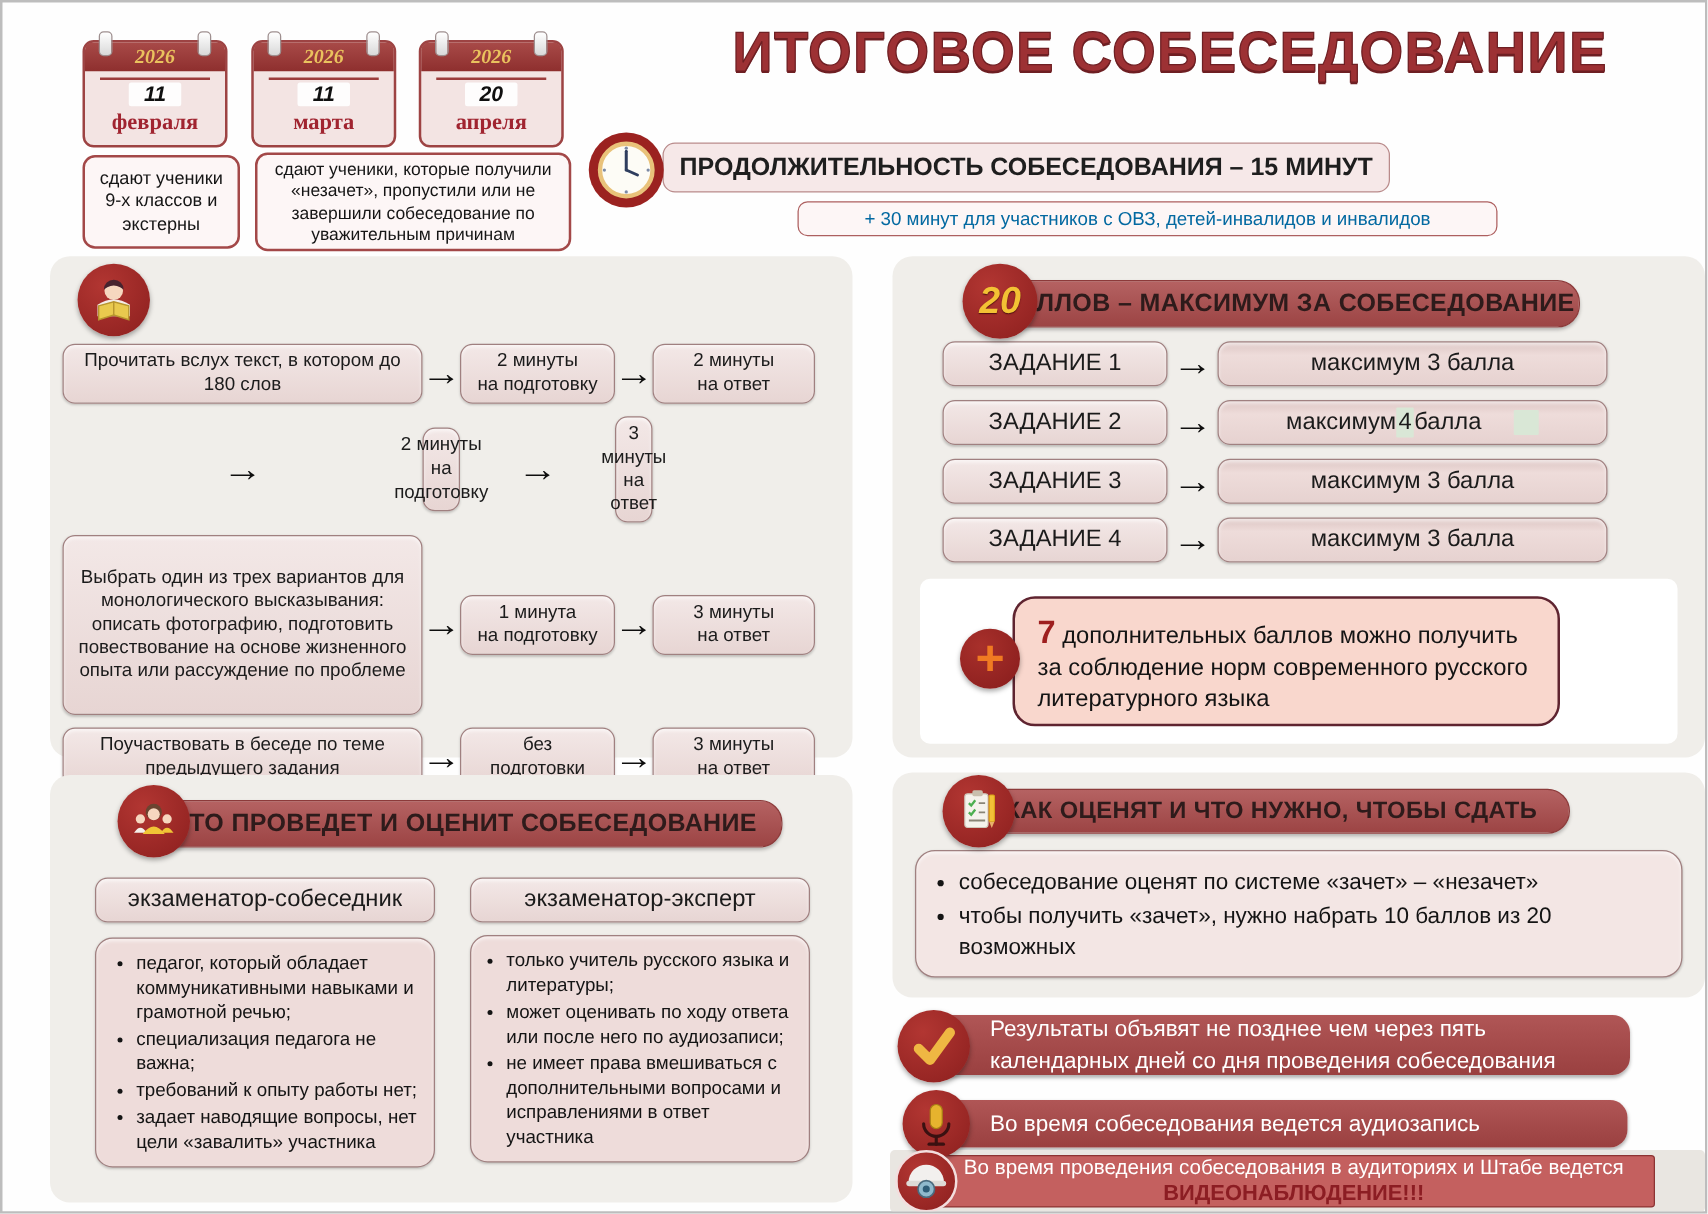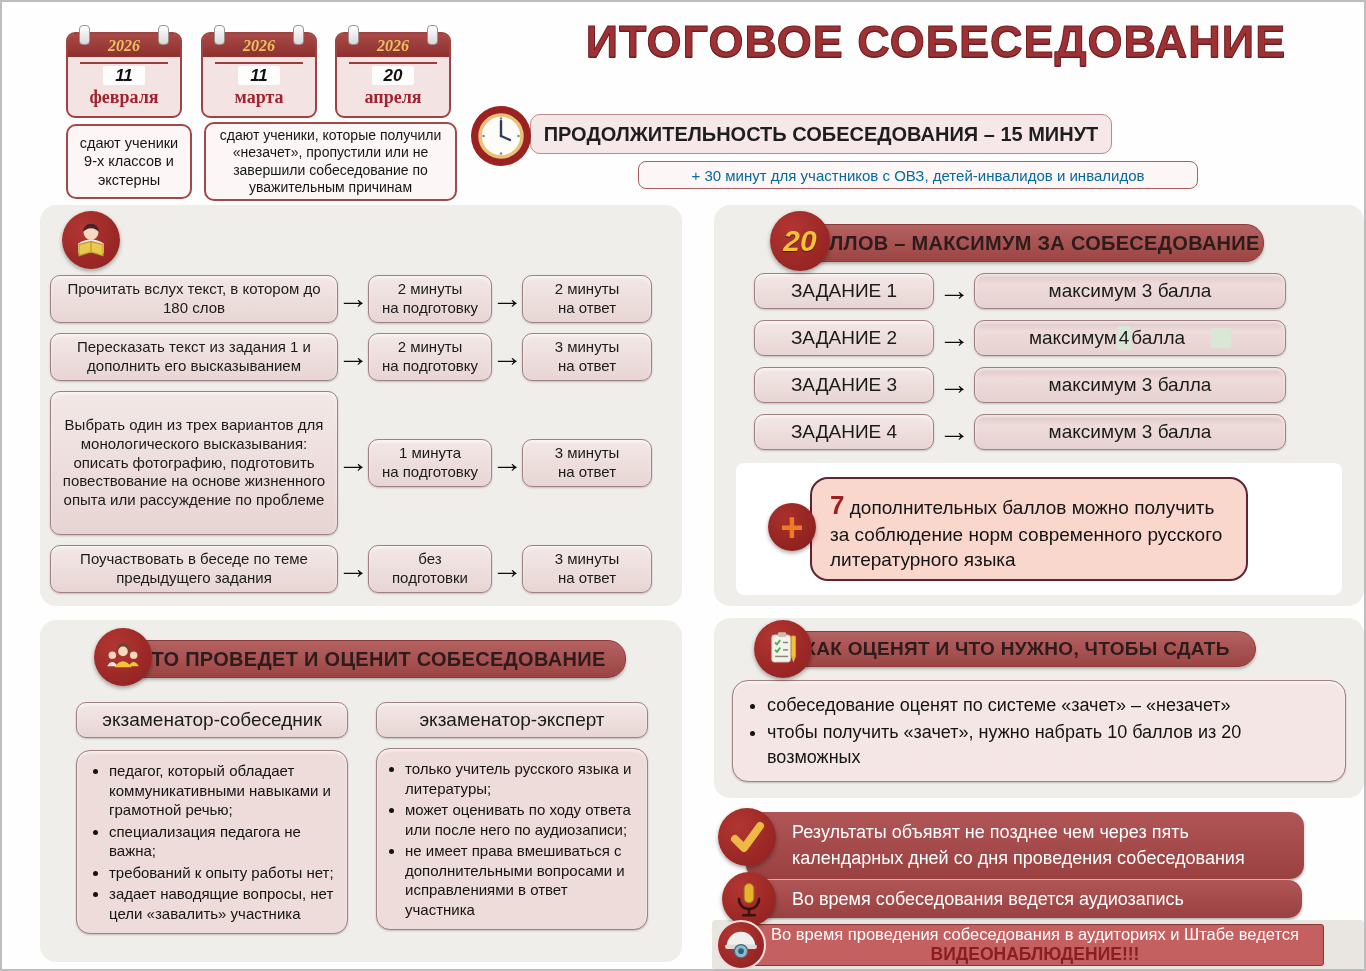--- a/index.html
+++ b/index.html
@@ -122,21 +122,21 @@
 
   
   .n-icon{position:absolute;border-radius:50%;z-index:2;
           background:radial-gradient(circle at 35% 30%,#b23632,#8c1f1e);
           box-shadow:0 2px 4px rgba(0,0,0,.35);display:flex;align-items:center;justify-content:center;}
   .n1-icon{left:716px;top:806px;width:58px;height:58px;}
   .n2-icon{left:720px;top:870px;width:54px;height:54px;}
   .n-bar{position:absolute;background:linear-gradient(180deg,#b05656,#9a4040);
          border-radius:14px;color:#ffffff;display:flex;align-items:center;
          box-sizing:border-box;box-shadow:0 2px 3px rgba(0,0,0,.3);}
-  .n1-bar{left:744px;top:810px;width:558px;height:67px;padding:4px 12px 4px 46px;
+  .n1-bar{left:744px;top:810px;width:558px;height:48px;padding:4px 12px 4px 46px;
           font-size:18px;line-height:1.4;}
   .n2-bar{left:744px;top:878px;width:556px;height:38px;padding:0 12px 0 46px;font-size:18px;}
 
   .n3-strip{position:absolute;left:710px;top:918px;width:652px;height:50px;background:#e9e6e1;
             border-radius:4px;}
   .n3-icon{position:absolute;left:4px;top:0px;width:50px;height:50px;border-radius:50%;z-index:2;
            background:radial-gradient(circle at 35% 30%,#b23632,#8c1f1e);
            border:2px solid #f3dede;box-sizing:border-box;
            display:flex;align-items:center;justify-content:center;}
   .n3-bar{position:absolute;left:34px;top:4px;width:578px;height:42px;box-sizing:border-box;
@@ -225,21 +225,20 @@
       <div class="task-row">
         <div class="box task">Прочитать вслух текст, в котором до 180 слов</div>
         <div class="arrow">→</div>
         <div class="box time">2 минуты
 на подготовку</div>
         <div class="arrow">→</div>
         <div class="box time">2 минуты
 на ответ</div>
       </div>
       <div class="task-row">
-        <div class="box task">Пересказать текст из задания 1 и дополнить его высказыванием</div>
         <div class="arrow">→</div>
         <div class="box time">2 минуты
 на подготовку</div>
         <div class="arrow">→</div>
         <div class="box time">3 минуты
 на ответ</div>
       </div>
       <div class="task-row tall">
         <div class="box task">Выбрать один из трех вариантов для монологического высказывания: описать фотографию, подготовить повествование на основе жизненного опыта или рассуждение по проблеме</div>
         <div class="arrow">→</div>

